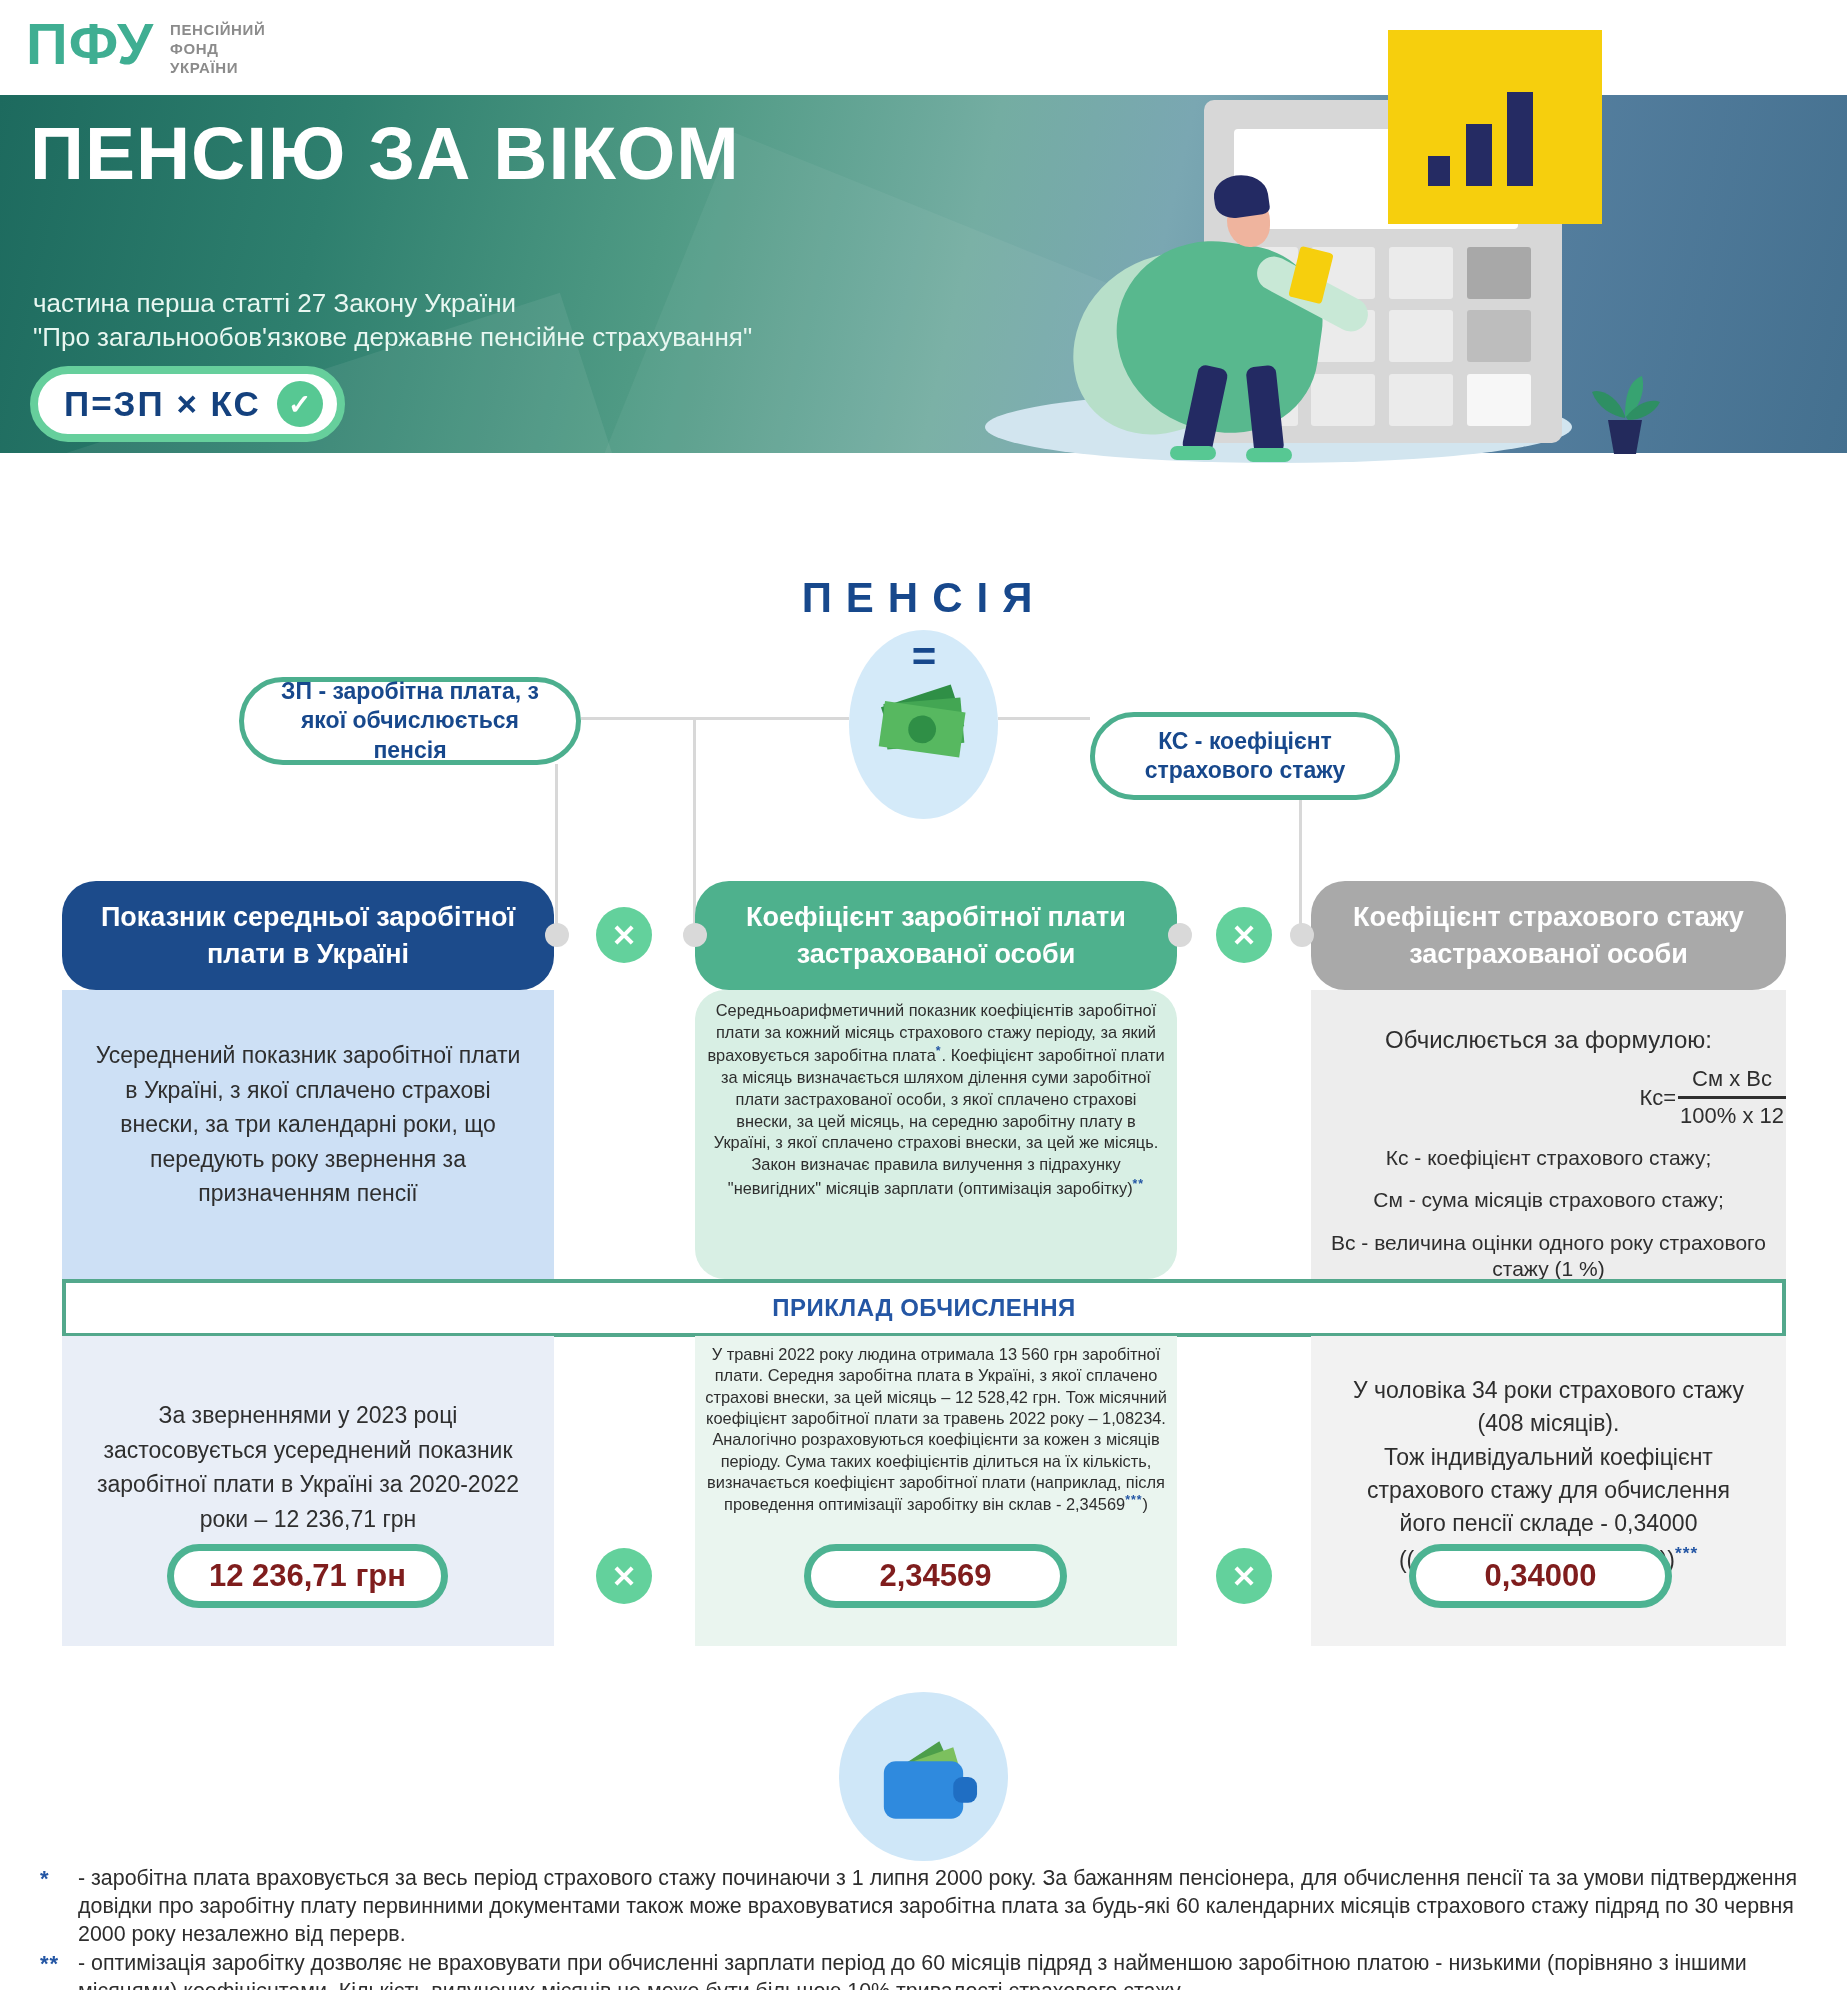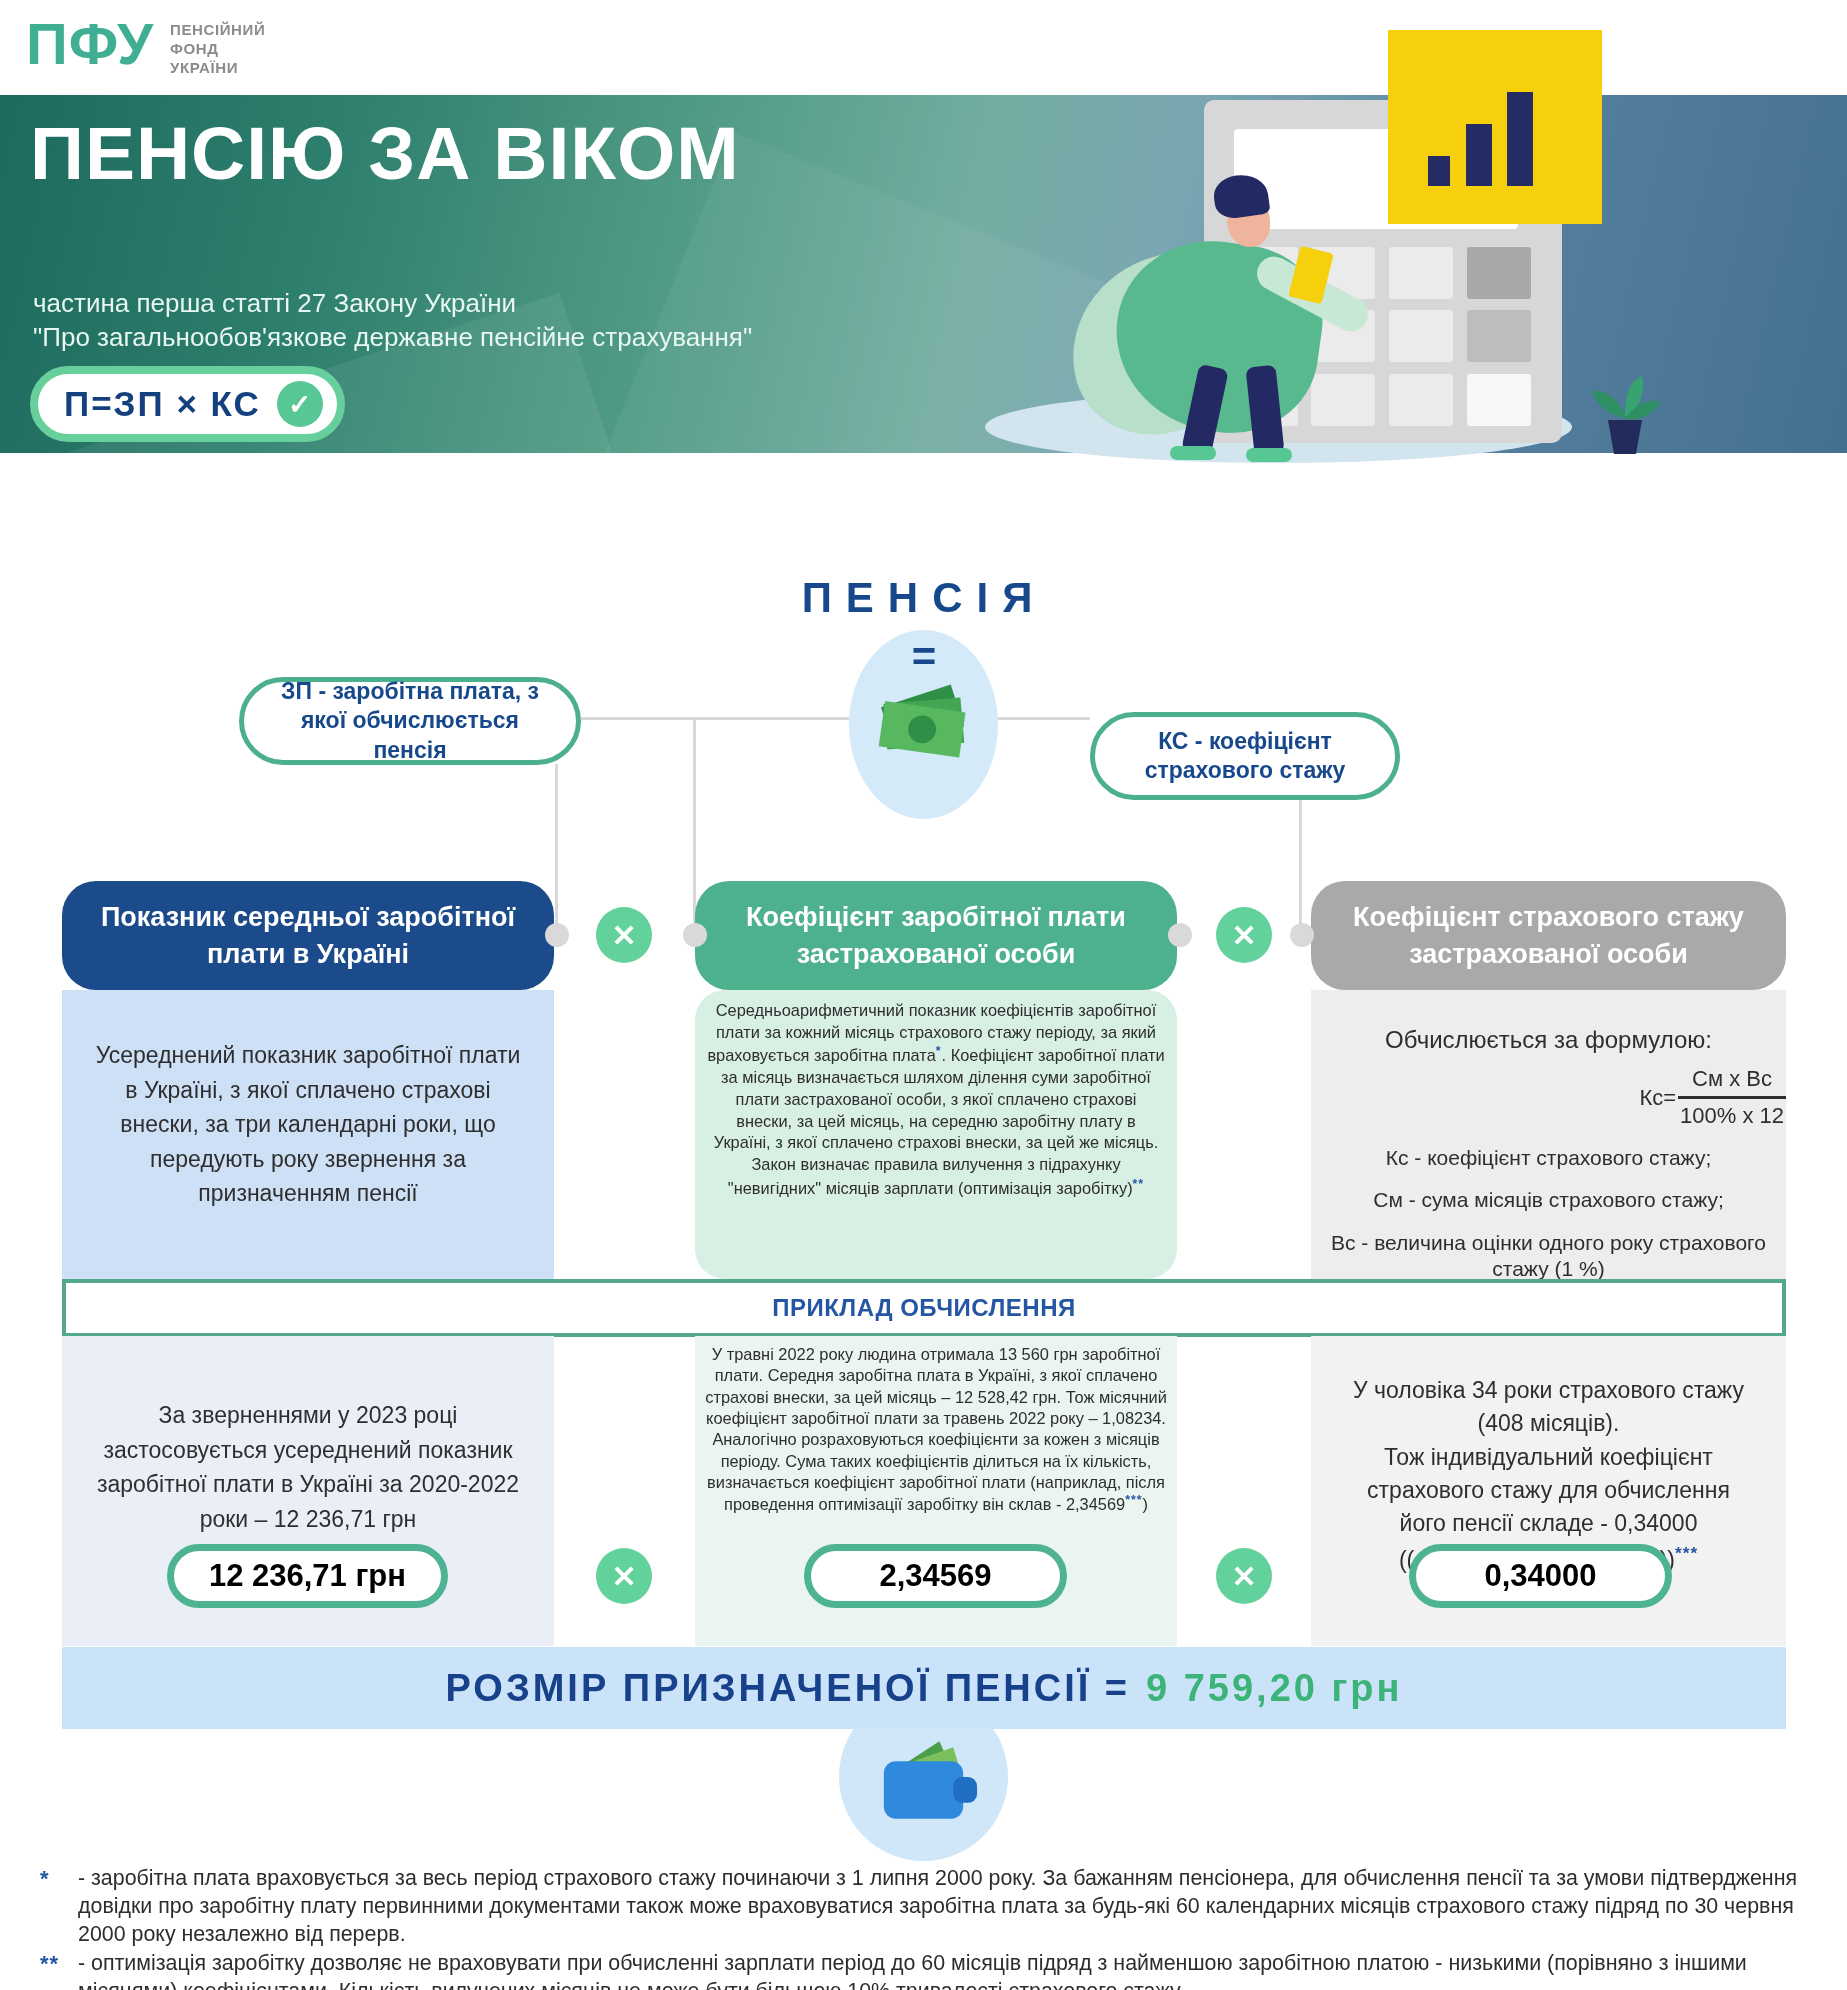--- a/index.html
+++ b/index.html
@@ -100,21 +100,21 @@
 
   .ex-body{position:absolute;top:1336px;height:310px;box-sizing:border-box;}
   .ex1{left:62px;width:492px;background:#e9eef7;}
   .ex2{left:695px;width:482px;background:#eaf5ef;}
   .ex3{left:1311px;width:475px;background:#f2f2f2;}
   .ex1-text{padding:62px 26px 0;color:#2e2e2e;font-size:23px;line-height:1.5;text-align:center;}
   .ex2-text{padding:8px 10px 0;color:#2e2e2e;font-size:16.4px;line-height:1.3;text-align:center;}
   .ex3-text{padding:38px 30px 0;color:#2e2e2e;font-size:23px;line-height:1.45;text-align:center;white-space:pre-line;}
 
   .vpill{position:absolute;top:1544px;height:64px;background:#fff;border:7px solid #4db392;border-radius:44px;
-    display:flex;align-items:center;justify-content:center;color:#000000;font-weight:bold;font-size:31px;box-sizing:border-box;}
+    display:flex;align-items:center;justify-content:center;color:#7f1d1d;font-weight:bold;font-size:31px;box-sizing:border-box;}
   .v1{left:167px;width:281px;}
   .v2{left:804px;width:263px;}
   .v3{left:1409px;width:263px;text-align:right;}
 
   
   .result-bar{position:absolute;left:62px;top:1647px;width:1724px;height:82px;background:#cbe3f8;
     display:flex;align-items:center;justify-content:center;gap:16px;font-weight:bold;font-size:38px;letter-spacing:3px;z-index:5;}
   .result-label{color:#17418a;}
   .result-value{color:#3cb378;}
   .wallet-circle{position:absolute;left:839px;top:1692px;width:169px;height:169px;border-radius:50%;background:#cfe7f8;z-index:1;}
@@ -290,24 +290,20 @@
 
   <div class="wallet-circle"></div>
   <div class="wallet-svg">
     <svg width="119" height="100" viewBox="0 0 120 100">
       <polygon points="42,30 76,8 86,30" fill="#4c9e4a"></polygon>
       <polygon points="50,28 90,14 96,34" fill="#7cc05e"></polygon>
       <rect x="20" y="28" width="80" height="58" rx="12" fill="#2f8ade"></rect>
       <rect x="90" y="44" width="24" height="26" rx="9" fill="#1f6ec3"></rect>
     </svg>
   </div>
-  <div class="result-bar">
-    <span class="result-label">РОЗМІР ПРИЗНАЧЕНОЇ ПЕНСІЇ =</span>
-    <span class="result-value">9 759,20 грн</span>
-  </div>
 
   <div class="footnotes">
     <div class="fn-row">
       <div class="fn-marker">*</div>
       <div class="fn-text">- заробітна плата враховується за весь період страхового стажу починаючи з 1 липня 2000 року. За бажанням пенсіонера, для обчислення пенсії та за умови підтвердження довідки про заробітну плату первинними документами також може враховуватися заробітна плата за будь-які 60 календарних місяців страхового стажу підряд по 30 червня 2000 року незалежно від перерв.</div>
     </div>
     <div class="fn-row">
       <div class="fn-marker">**</div>
       <div class="fn-text">- оптимізація заробітку дозволяє не враховувати при обчисленні зарплати період до 60 місяців підряд з найменшою заробітною платою - низькими (порівняно з іншими місяцями) коефіцієнтами. Кількість вилучених місяців не може бути більшою 10% тривалості страхового стажу.</div>
     </div>

